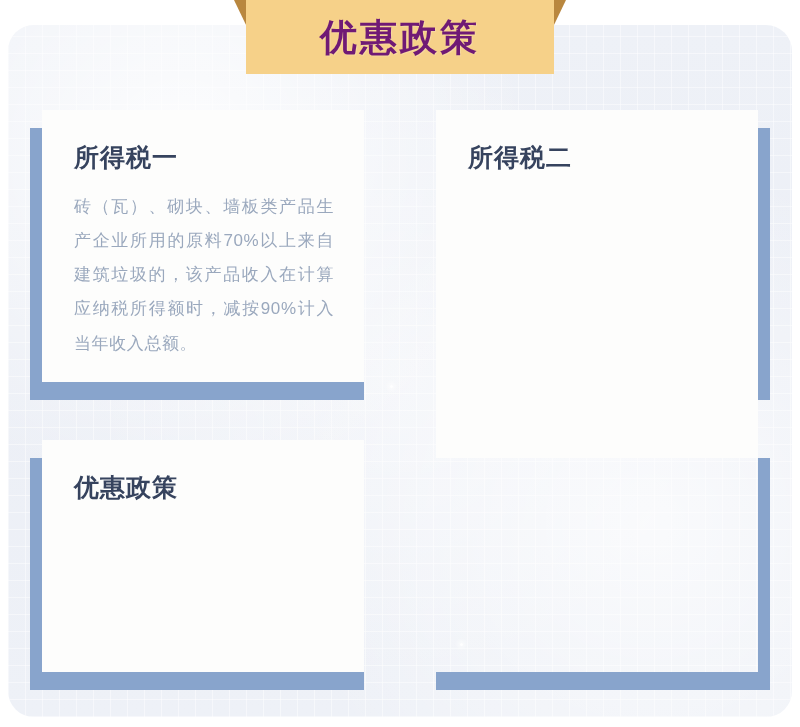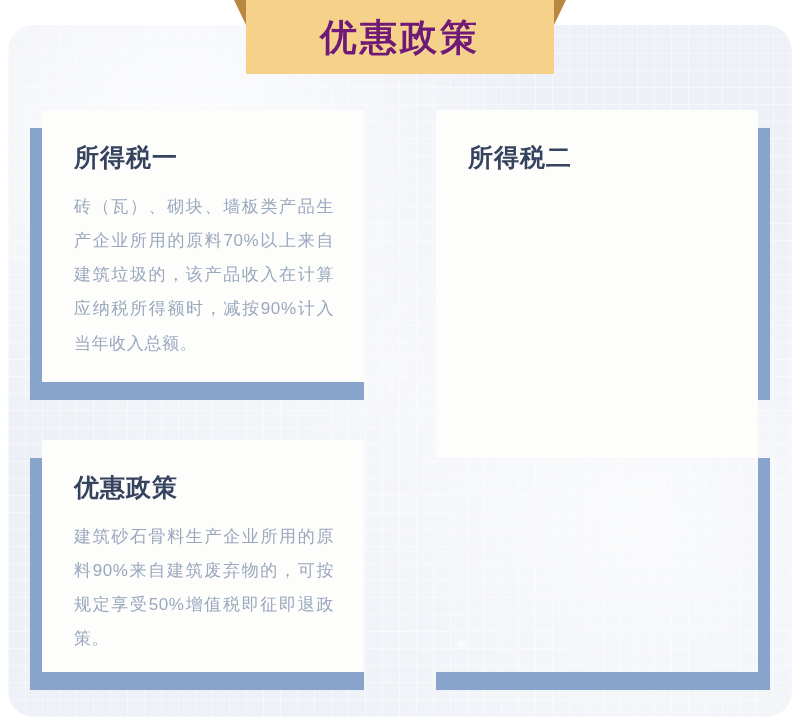--- a/index.html
+++ b/index.html
@@ -183,21 +183,20 @@
       <div class="card-title">所得税一</div>
       <div class="card-body">砖（瓦）、砌块、墙板类产品生产企业所用的原料70%以上来自建筑垃圾的，该产品收入在计算应纳税所得额时，减按90%计入当年收入总额。</div>
     </div>
 
     <div class="card c2">
       <div class="card-title">所得税二</div>
     </div>
 
     <div class="card c3">
       <div class="card-title">优惠政策</div>
-      <div class="card-body">建筑砂石骨料生产企业所用的原料90%来自建筑废弃物的，可按规定享受50%增值税即征即退政策。</div>
     </div>
 
   </div>
 
   <div class="ribbon-wrap">
     <svg class="ribbon-fold left" viewBox="0 0 13 27" preserveAspectRatio="none">
       <polygon points="0,0 13,0 13,27" fill="#b9873f"></polygon>
     </svg>
     <svg class="ribbon-fold right" viewBox="0 0 13 27" preserveAspectRatio="none">
       <polygon points="13,0 0,0 0,27" fill="#b9873f"></polygon>

